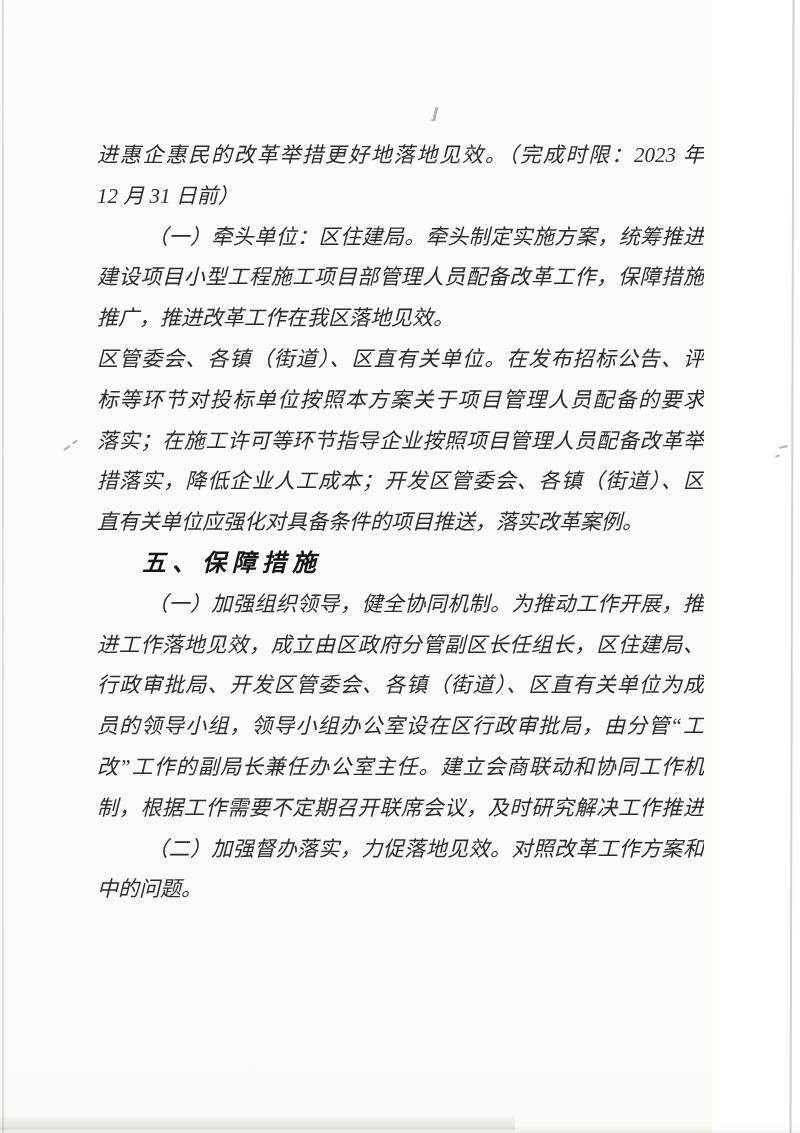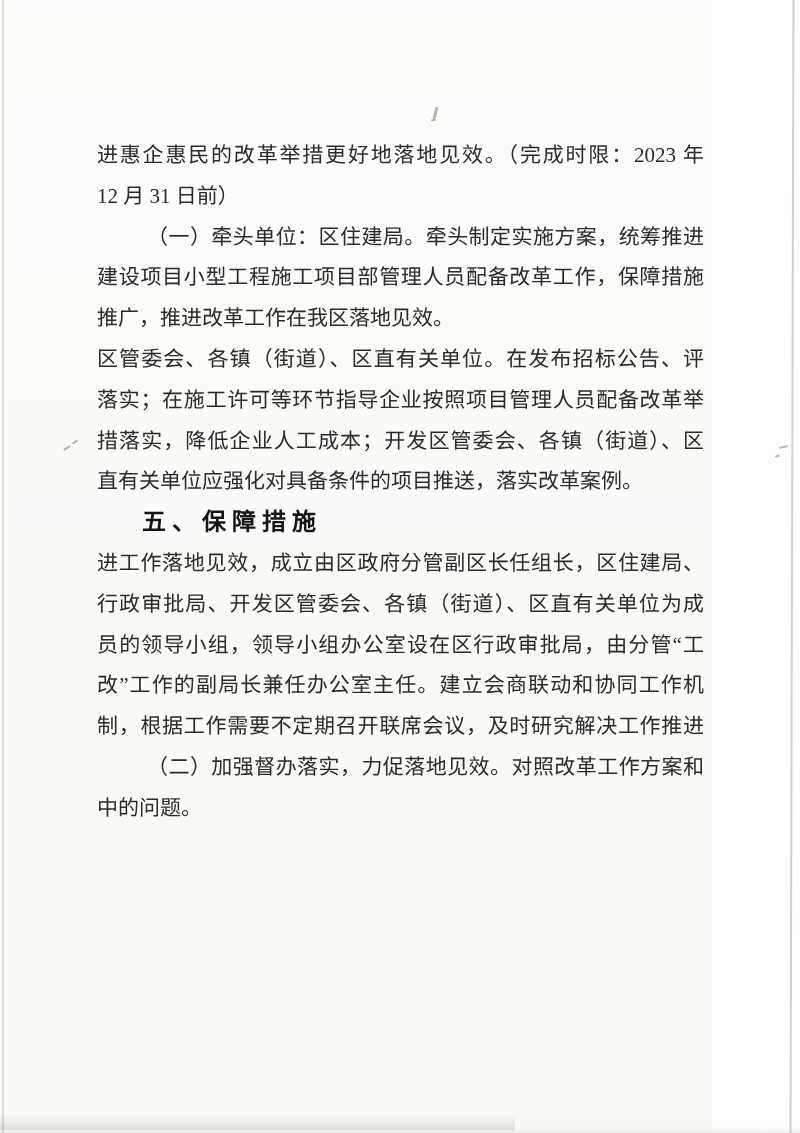--- a/index.html
+++ b/index.html
@@ -6,20 +6,21 @@
   html,body{margin:0;padding:0;}
   body{
     width:800px;height:1133px;
     overflow:hidden;
     background:#ffffff;
     font-family:"Liberation Serif","DejaVu Serif",serif;
   }
   .page{
     position:absolute;left:0;top:0;width:712px;height:1133px;
     background:linear-gradient(180deg,#fcfcfa 0%,#fbfaf7 70%,#faf9f5 100%);
+    font-style:italic;
   }
   
   .edge-left{
     position:absolute;left:2px;top:0;width:2px;height:1133px;
     background:rgba(165,165,156,0.35);
   }
   .edge-right{
     position:absolute;left:791px;top:0;width:2px;height:1133px;
     background:rgba(150,150,142,0.45);
     transform:rotate(0.15deg);
@@ -83,24 +84,26 @@
   <div class="speck s3a"></div>
   <div class="speck s3b"></div>
 
   <div class="content">
       <div class="line just">进惠企惠民的改革举措更好地落地见效。（完成时限：2023 年</div>
       <div class="line">12 月 31 日前）</div>
       <div class="line just indent">（一）牵头单位：区住建局。牵头制定实施方案，统筹推进</div>
       <div class="line just">建设项目小型工程施工项目部管理人员配备改革工作，保障措施</div>
       <div class="line">推广，推进改革工作在我区落地见效。</div>
       <div class="line just">区管委会、各镇（街道）、区直有关单位。在发布招标公告、评</div>
+      <div class="line just">标等环节对投标单位按照本方案关于项目管理人员配备的要求</div>
       <div class="line just">落实；在施工许可等环节指导企业按照项目管理人员配备改革举</div>
       <div class="line just">措落实，降低企业人工成本；开发区管委会、各镇（街道）、区</div>
       <div class="line">直有关单位应强化对具备条件的项目推送，落实改革案例。</div>
       <div class="line heading">五、保障措施</div>
+      <div class="line just indent">（一）加强组织领导，健全协同机制。为推动工作开展，推</div>
       <div class="line just">进工作落地见效，成立由区政府分管副区长任组长，区住建局、</div>
       <div class="line just">行政审批局、开发区管委会、各镇（街道）、区直有关单位为成</div>
       <div class="line just">员的领导小组，领导小组办公室设在区行政审批局，由分管“工</div>
       <div class="line just">改”工作的副局长兼任办公室主任。建立会商联动和协同工作机</div>
       <div class="line just">制，根据工作需要不定期召开联席会议，及时研究解决工作推进</div>
       <div class="line just indent">（二）加强督办落实，力促落地见效。对照改革工作方案和</div>
       <div class="line">中的问题。</div>
     </div>
 </div>
 

